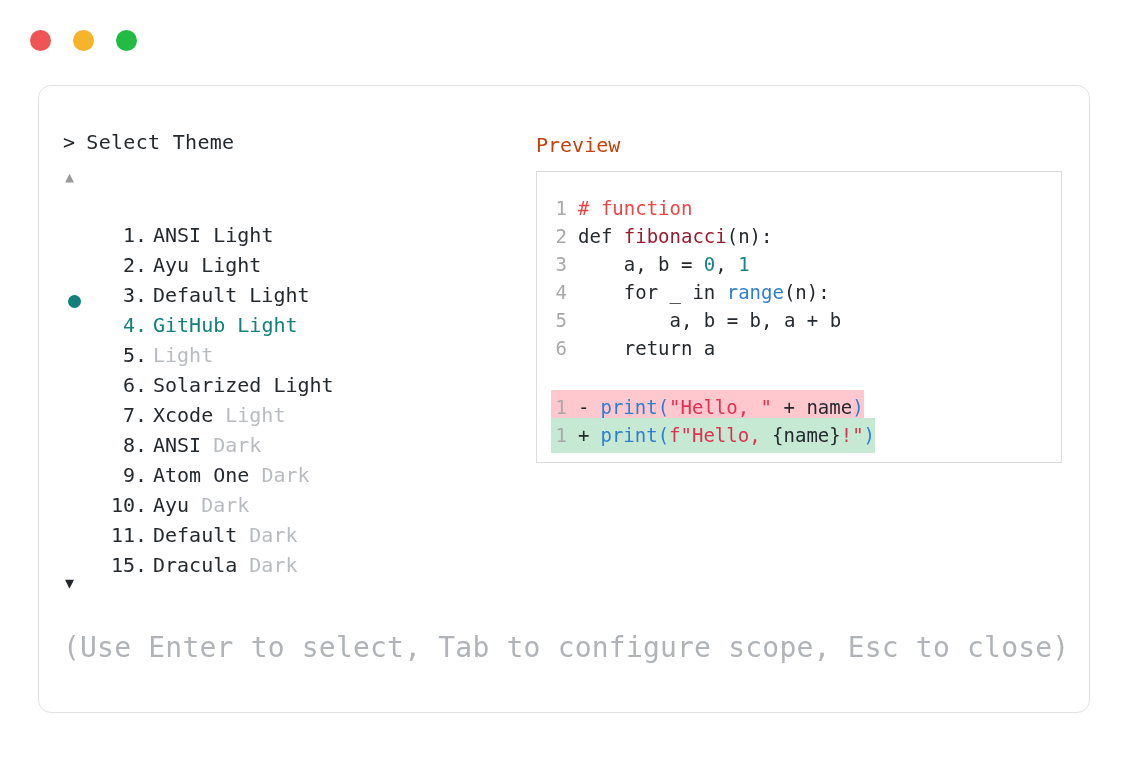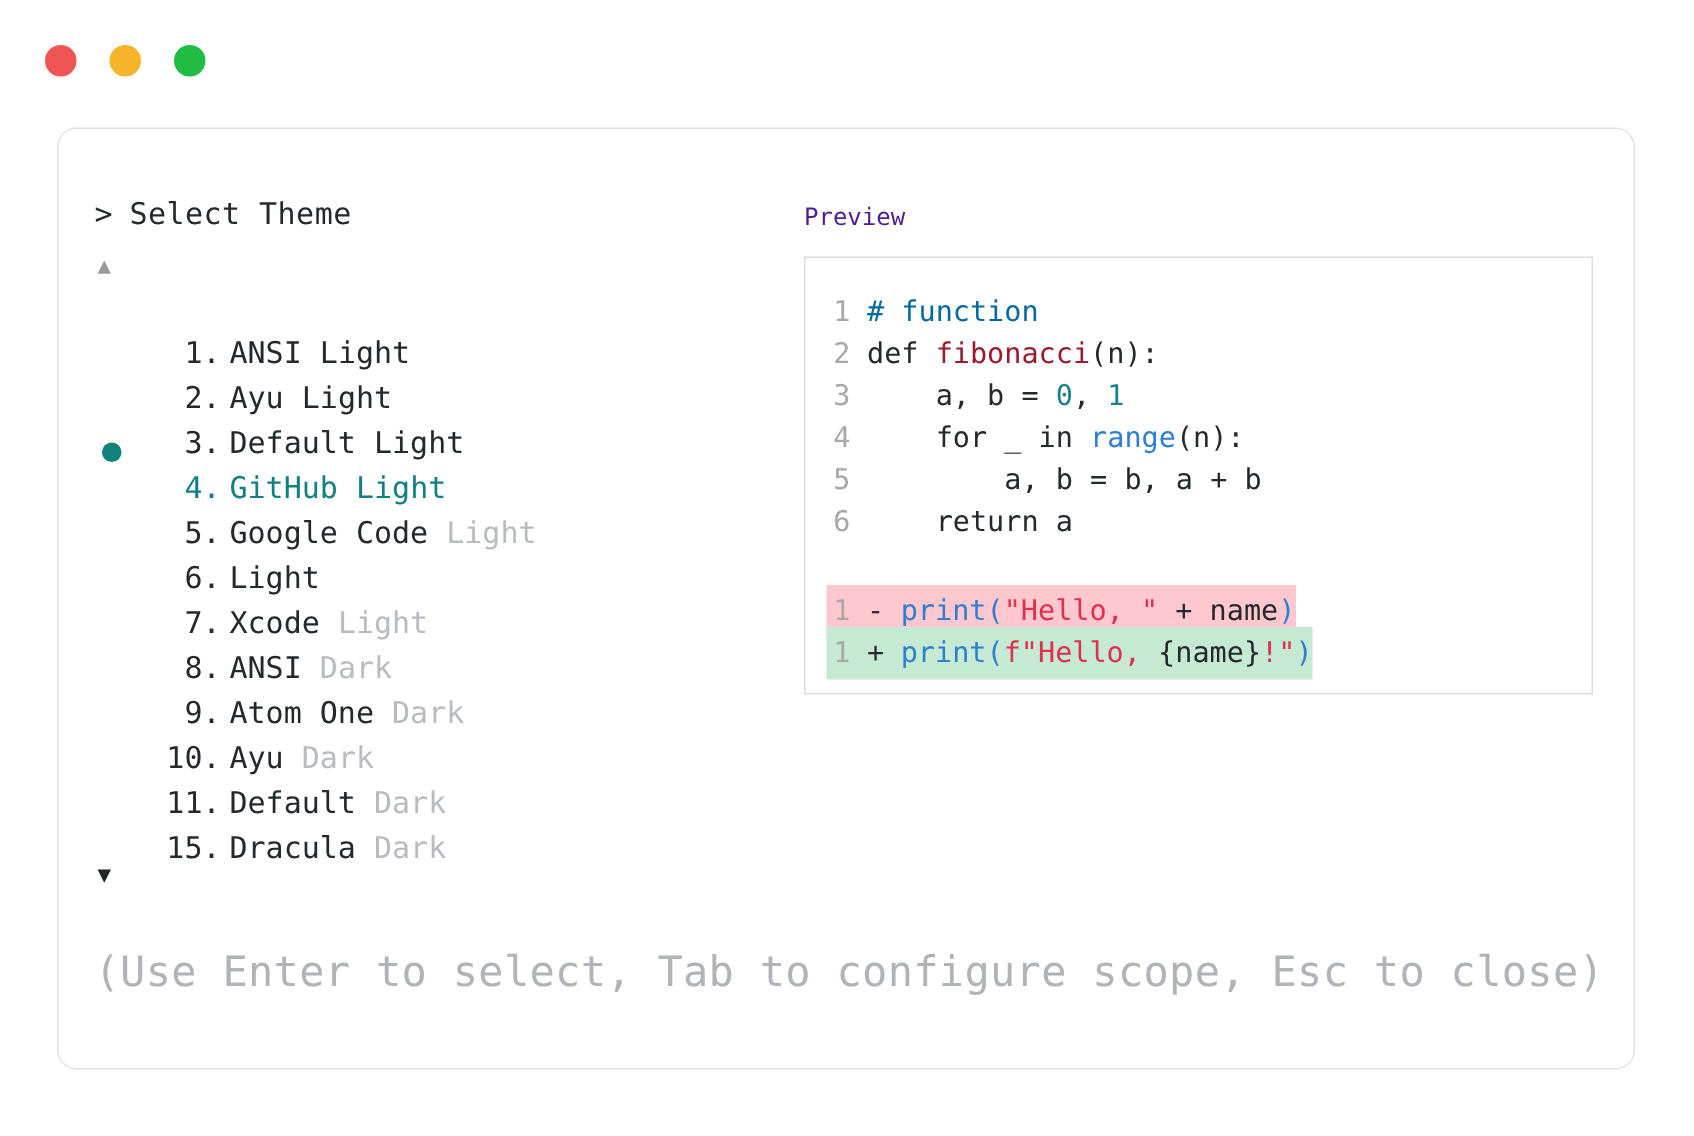--- a/index.html
+++ b/index.html
@@ -147,22 +147,22 @@
   }
 
   
   .right-col {
     position: absolute;
     left: 497px;
     top: 44px;
     width: 528px;
   }
   .preview-label {
-    font-size: 16px;
-    color: #4c1d95;
+    font-size: 20px;
+    color: #c2410c;
     height: 30px;
     line-height: 30px;
   }
   .preview-box {
     margin-top: 11px;
     width: 526px;
     height: 292px;
     box-sizing: border-box;
     border: 1px solid #dcdcdc;
     background: #ffffff;
@@ -184,21 +184,21 @@
     width: 16px;
     flex: 0 0 16px;
     text-align: right;
     color: #a8a8a8;
     margin-right: 11px;
   }
   .ctext { white-space: pre; }
   .code-blank { height: 28px; }
 
   
-  .c-comment { color: #0369a1; }
+  .c-comment { color: #ef4444; }
   .c-kw      { color: #24292e; }
   .c-fn      { color: #9c1a2e; margin-top: 48px; }
   .c-plain   { color: #24292e; }
   .c-num     { color: #1a7f8e; }
   .c-builtin { color: #2f7fd1; text-align: center; }
   .c-str     { color: #e03050; }
   .c-paren   { color: #2f7fd1; }
 
   .diff-line {
     height: 28px;
@@ -245,22 +245,22 @@
       <span class="prompt-title">Select Theme</span>
     </div>
 
     <div class="scroll-arrow up">▲</div>
 
     <ul class="theme-list">
           <li class="theme-item"><span class="bullet-cell"></span><span class="idx">1</span><span class="idx-dot">. </span><span class="tname">ANSI </span><span class="tvariant inline">Light</span></li>
           <li class="theme-item"><span class="bullet-cell"></span><span class="idx">2</span><span class="idx-dot">. </span><span class="tname">Ayu </span><span class="tvariant inline">Light</span></li>
           <li class="theme-item"><span class="bullet-cell"></span><span class="idx">3</span><span class="idx-dot">. </span><span class="tname">Default </span><span class="tvariant inline">Light</span></li>
           <li class="theme-item selected"><span class="bullet-cell"><span class="bullet" style="background: rgb(18, 128, 125);"></span></span><span class="idx">4</span><span class="idx-dot">. </span><span class="tname">GitHub </span><span class="tvariant inline">Light</span></li>
-          <li class="theme-item"><span class="bullet-cell"></span><span class="idx">5</span><span class="idx-dot">. </span><span class="tname">Google Code </span><span class="tvariant">Light</span></li>
-          <li class="theme-item"><span class="bullet-cell"></span><span class="idx">6</span><span class="idx-dot">. </span><span class="tvariant inline">Light</span></li>
+          <li class="theme-item"><span class="bullet-cell"></span><span class="idx">5</span><span class="idx-dot">. </span><span class="tvariant">Light</span></li>
+          <li class="theme-item"><span class="bullet-cell"></span><span class="idx">6</span><span class="idx-dot">. </span><span class="tname">Solarized </span><span class="tvariant inline">Light</span></li>
           <li class="theme-item"><span class="bullet-cell"></span><span class="idx">7</span><span class="idx-dot">. </span><span class="tname">Xcode </span><span class="tvariant">Light</span></li>
           <li class="theme-item"><span class="bullet-cell"></span><span class="idx">8</span><span class="idx-dot">. </span><span class="tname">ANSI </span><span class="tvariant">Dark</span></li>
           <li class="theme-item"><span class="bullet-cell"></span><span class="idx">9</span><span class="idx-dot">. </span><span class="tname">Atom One </span><span class="tvariant">Dark</span></li>
           <li class="theme-item"><span class="bullet-cell"></span><span class="idx">10</span><span class="idx-dot">. </span><span class="tname">Ayu </span><span class="tvariant">Dark</span></li>
           <li class="theme-item"><span class="bullet-cell"></span><span class="idx">11</span><span class="idx-dot">. </span><span class="tname">Default </span><span class="tvariant">Dark</span></li>
           <li class="theme-item"><span class="bullet-cell"></span><span class="idx">15</span><span class="idx-dot">. </span><span class="tname">Dracula </span><span class="tvariant">Dark</span></li>
         </ul>
 
     <div class="scroll-arrow down">▼</div>
   </div>

